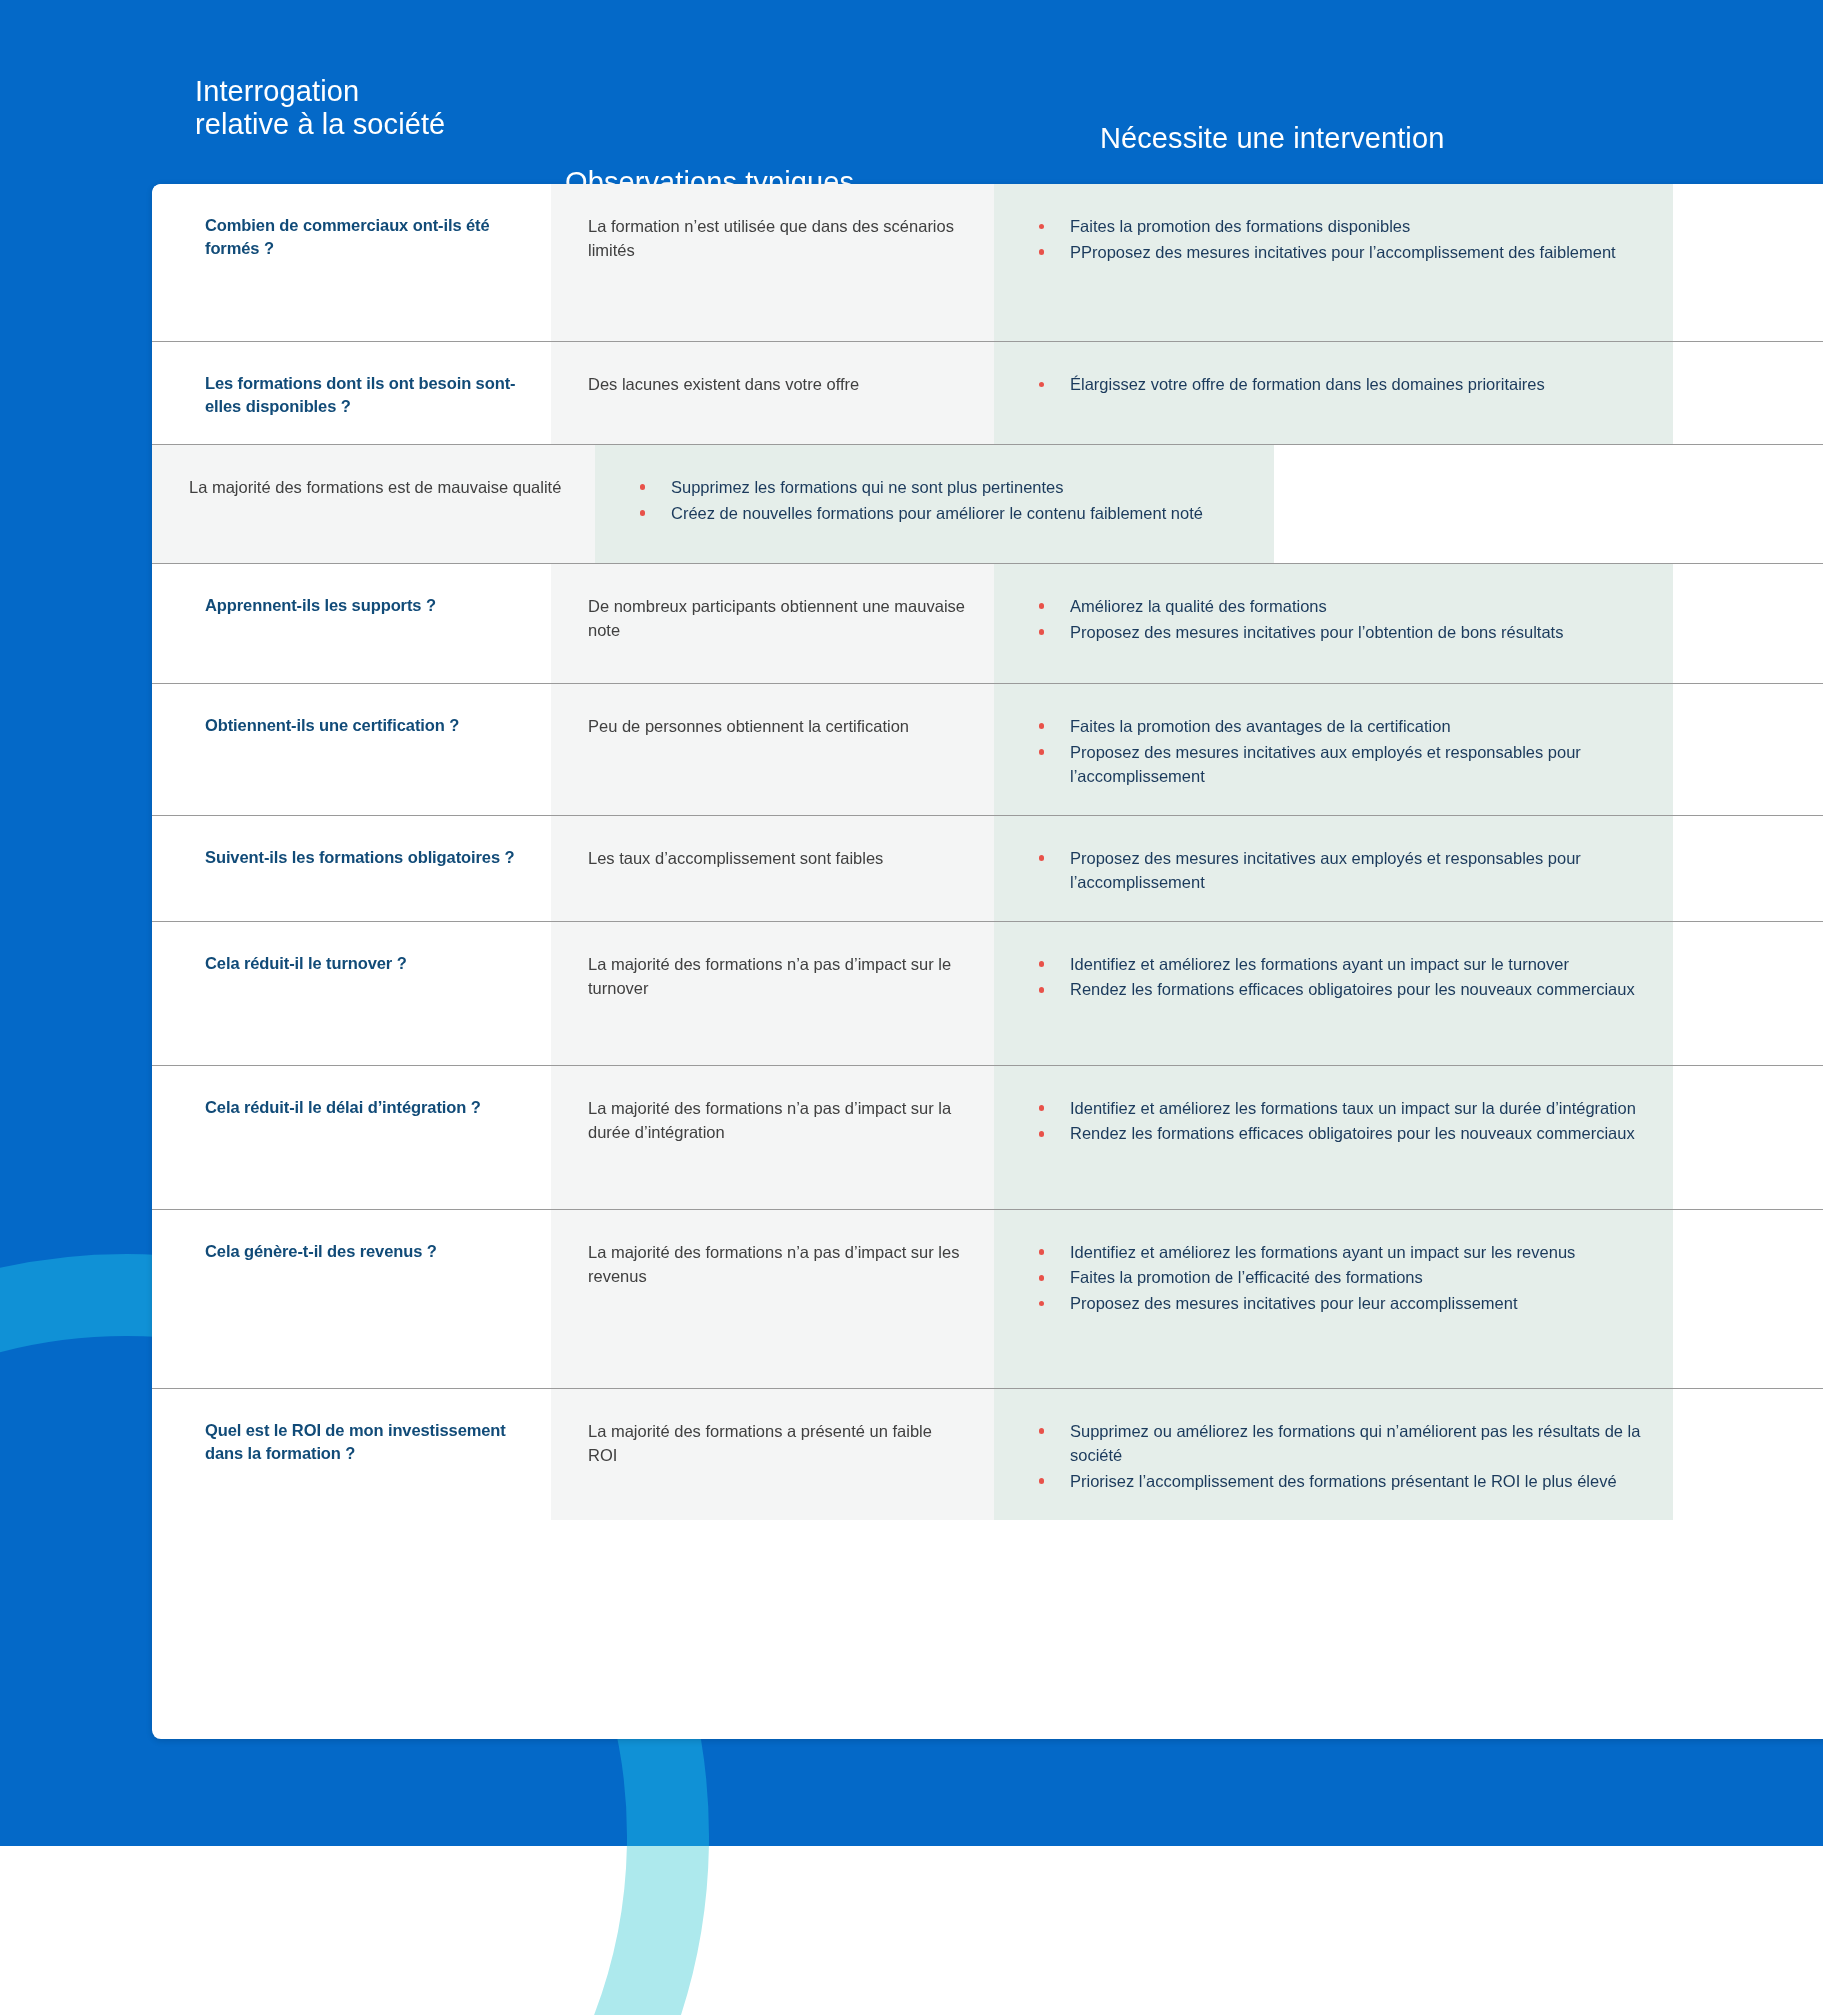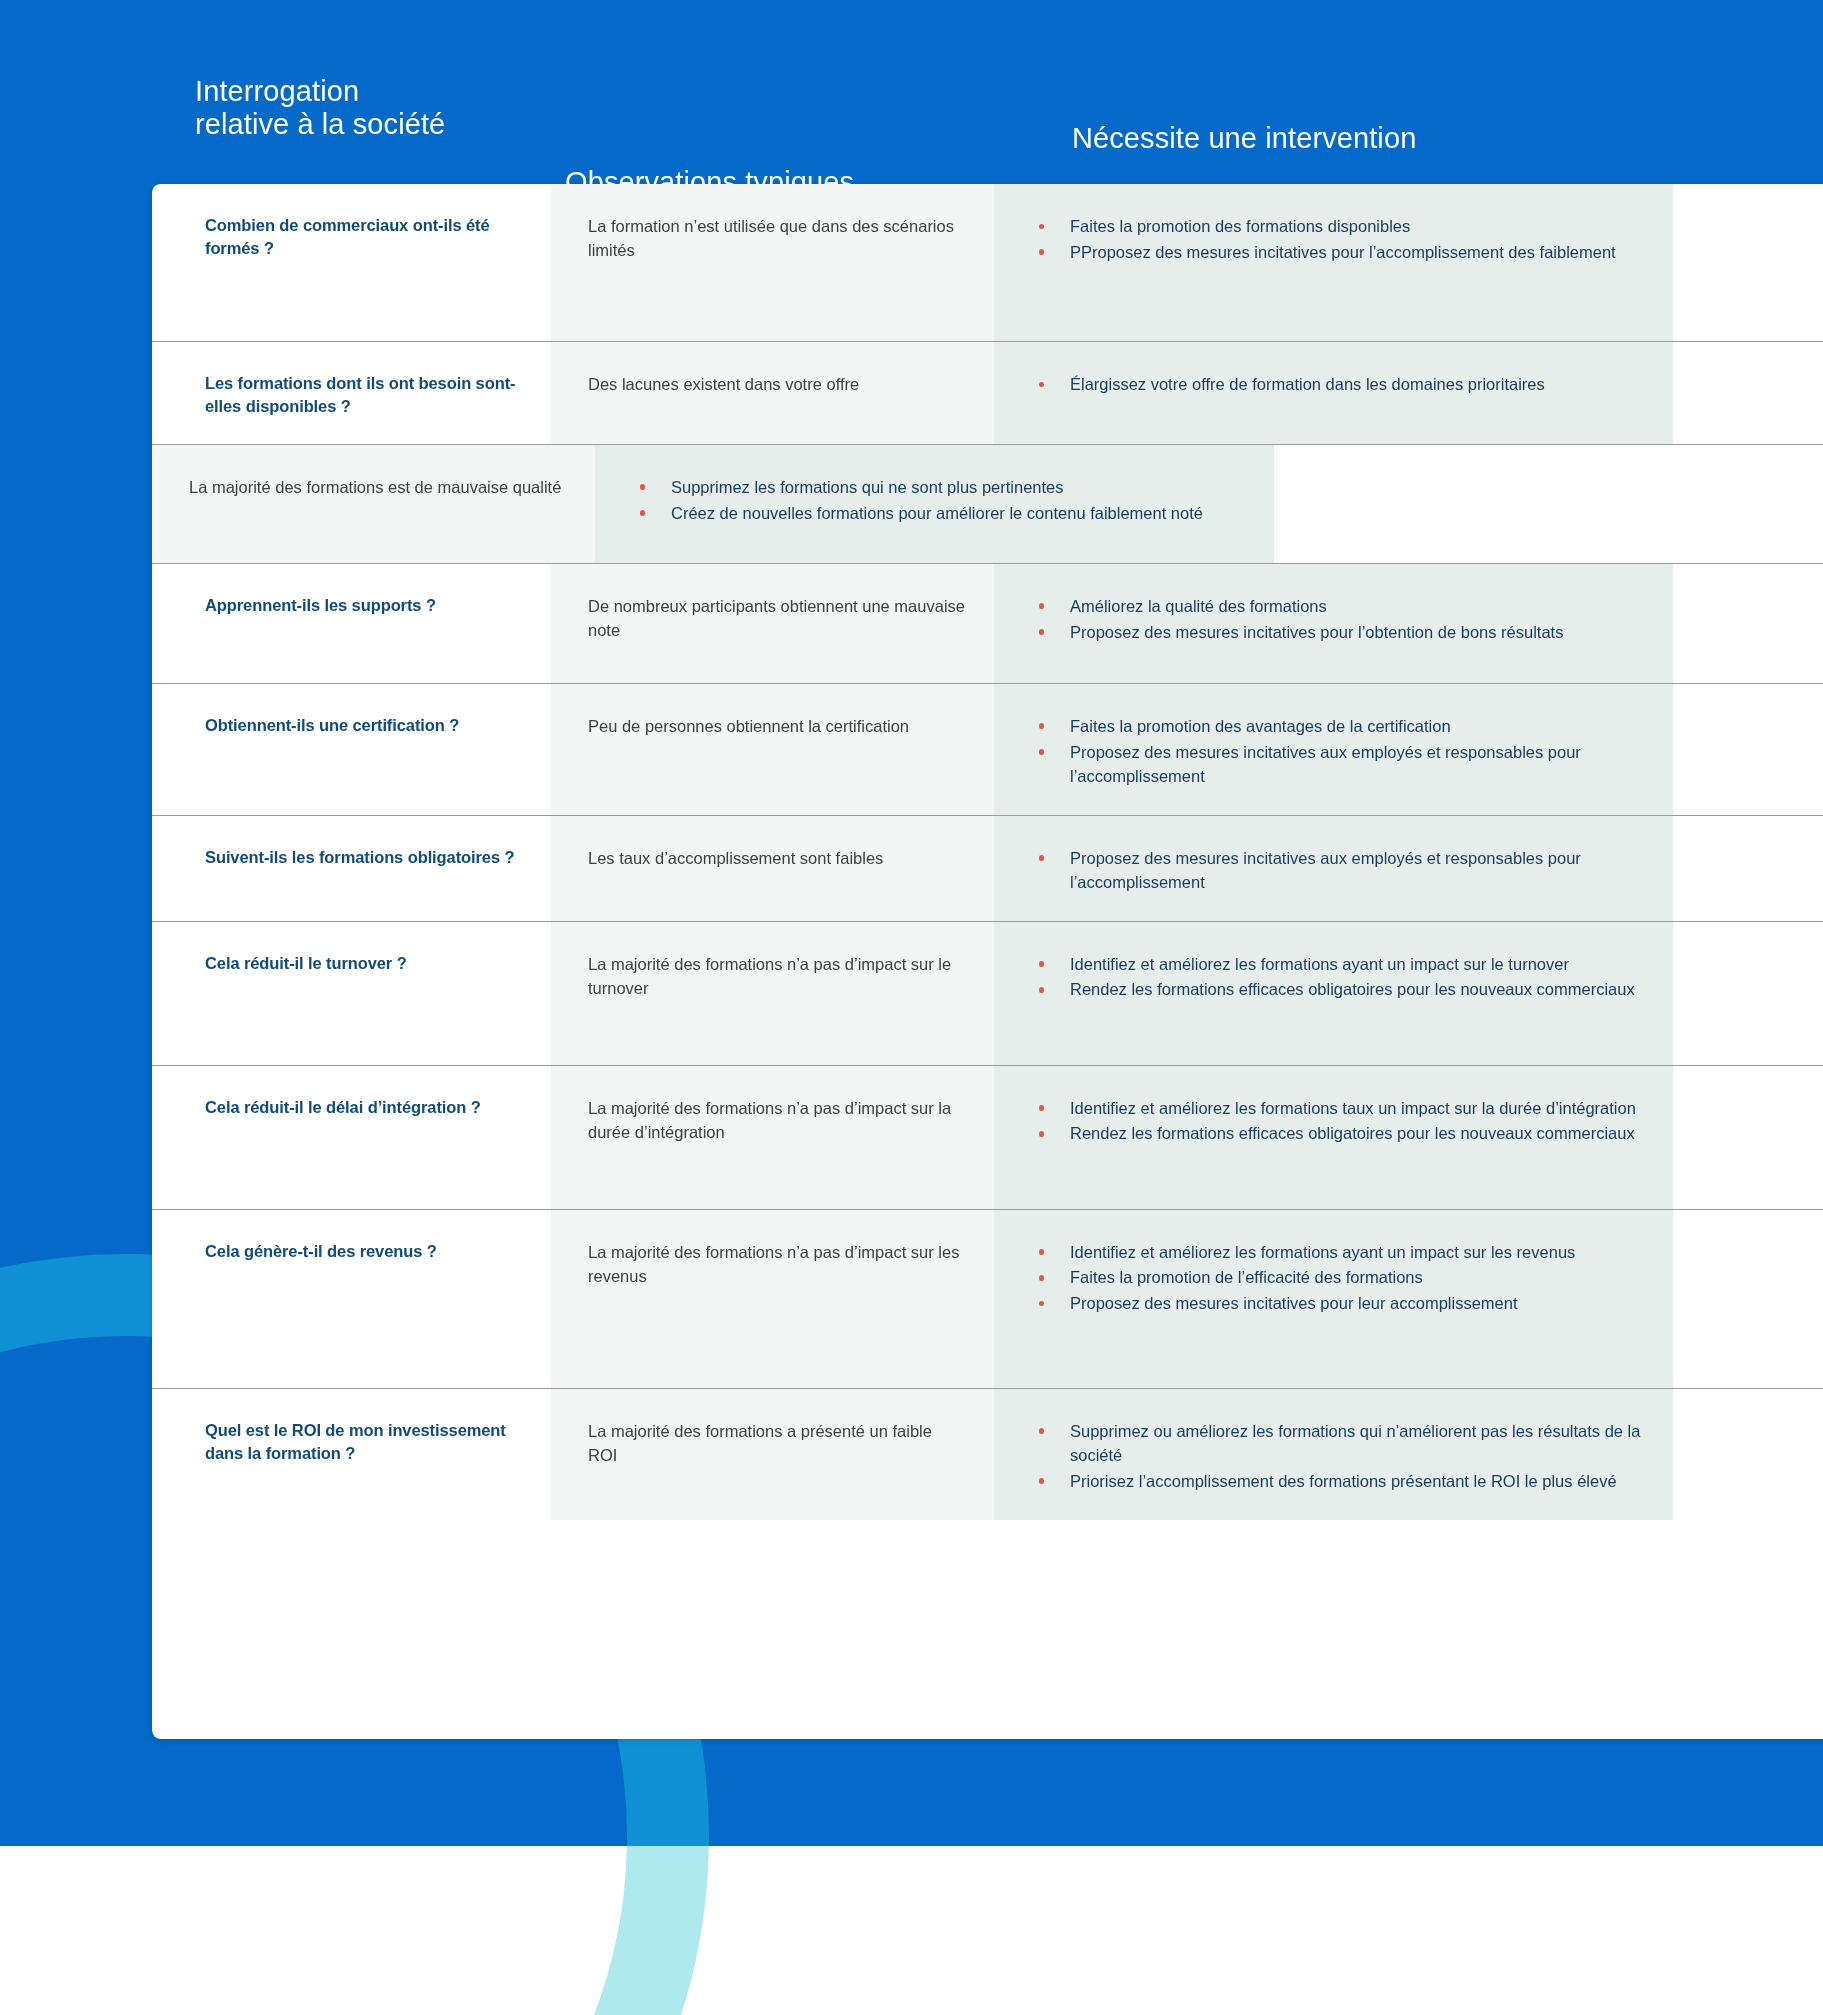--- a/index.html
+++ b/index.html
@@ -93,21 +93,21 @@
     position: absolute;
     color: #ffffff;
     font-size: 29px;
     font-weight: 300;
     line-height: 1.15;
     letter-spacing: 0.1px;
     white-space: pre-line;
   }
   .col-header-1 { left: 195px; top: 75px; }
   .col-header-2 { left: 565px; top: 122px; margin-top: 44px; }
-  .col-header-3 { left: 1072px; top: 122px; }
+  .col-header-3 { left: 1100px; top: 122px; }
 
   
   .table-card {
     position: absolute;
     left: 152px;
     top: 184px;
     width: 1729px;
     height: 1555px;
     border-radius: 8.9px;
     overflow: hidden;

